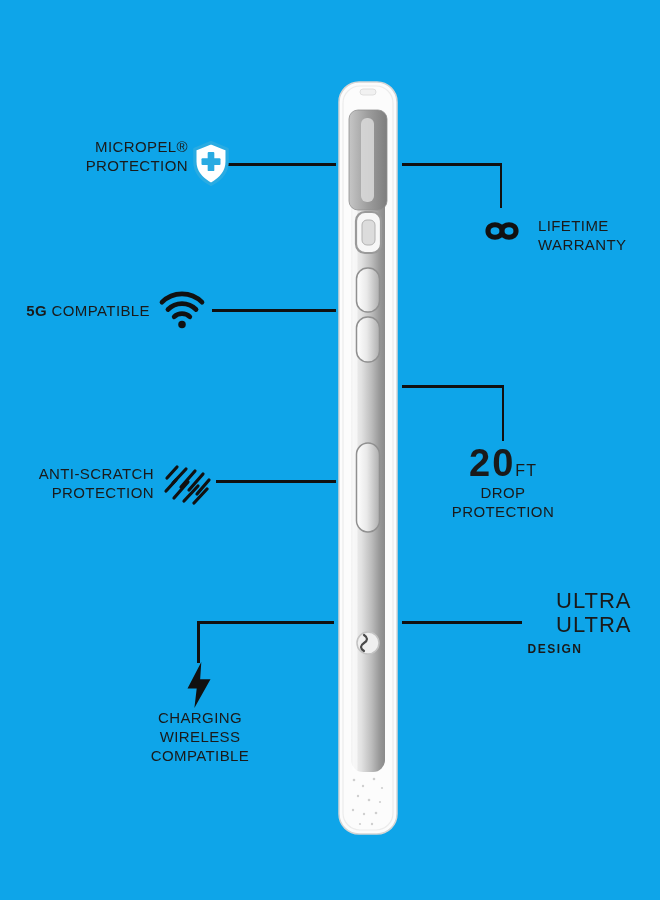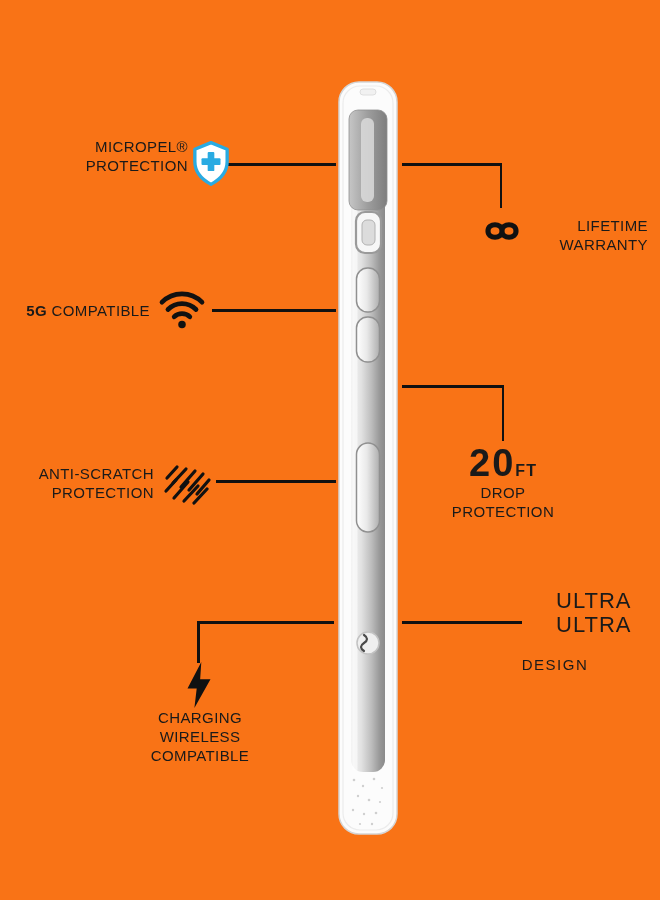--- a/index.html
+++ b/index.html
@@ -1,32 +1,32 @@
 <!DOCTYPE html>
 <html><head>
 <meta charset="utf-8">
 <style>
   html,body{margin:0;padding:0;background:#ffffff;}
   .stage{
-    position:relative;width:660px;height:900px;background:#f97316;overflow:hidden;
+    position:relative;width:660px;height:900px;background:#0ea5e9;overflow:hidden;
     font-family:"Liberation Sans", sans-serif;color:#1a1a1a;
     --line-color:#111111;--shield-blue:#29abe2;
   }
   .line{position:absolute;background:var(--line-color);}
   .label{position:absolute;font-size:15px;line-height:19px;letter-spacing:0.4px;}
   .label.right{text-align:right;}
-  .label.left{text-align:right;}
+  .label.left{text-align:left;}
   .label.center{text-align:center;}
   .bold{font-weight:bold;}
   .icon{position:absolute;}
   .phone{position:absolute;left:330px;top:80px;width:76px;height:756px;}
   .big-number{font-size:38px;font-weight:bold;letter-spacing:2px;line-height:40px;}
-  .big-unit{font-size:16px;font-weight:bold;letter-spacing:1px;}
+  .big-unit{font-size:16px;font-weight:normal;letter-spacing:1px;}
   .slim-big{font-size:22px;font-weight:500;letter-spacing:1px;line-height:24px;margin-left:43px;}
-  .slim-small{font-size:15px;font-weight:400;letter-spacing:1.5px;line-height:20px;margin-top:18px;}
+  .slim-small{font-size:12px;font-weight:700;letter-spacing:1.5px;line-height:20px;margin-top:2px;}
 </style>
 </head>
 <body>
 
 <div class="stage" style="--line-color: #111111; --shield-blue: #29abe2; color: rgb(26, 26, 26);">
 
   <div class="phone">
     <svg width="76" height="756" viewBox="0 0 76 756">
       <defs>
         <linearGradient id="frameGrad" x1="0" y1="0" x2="1" y2="0">

